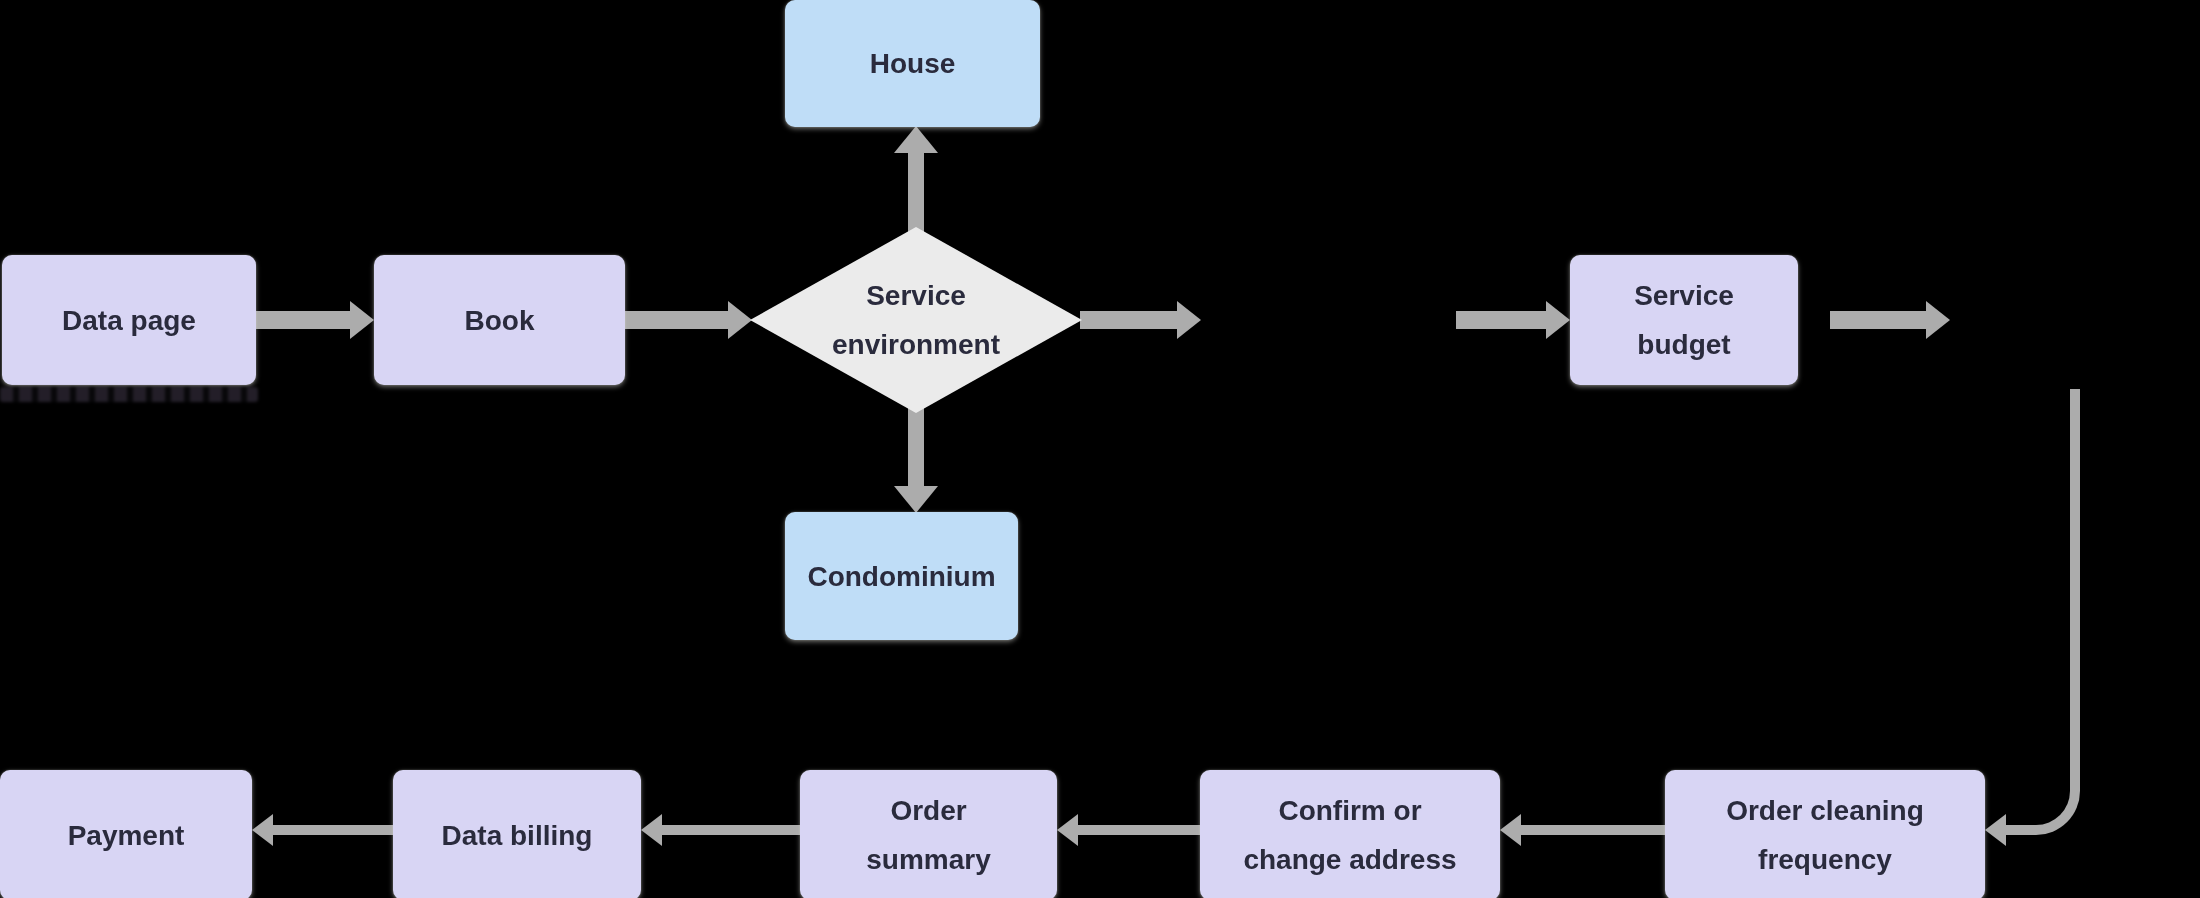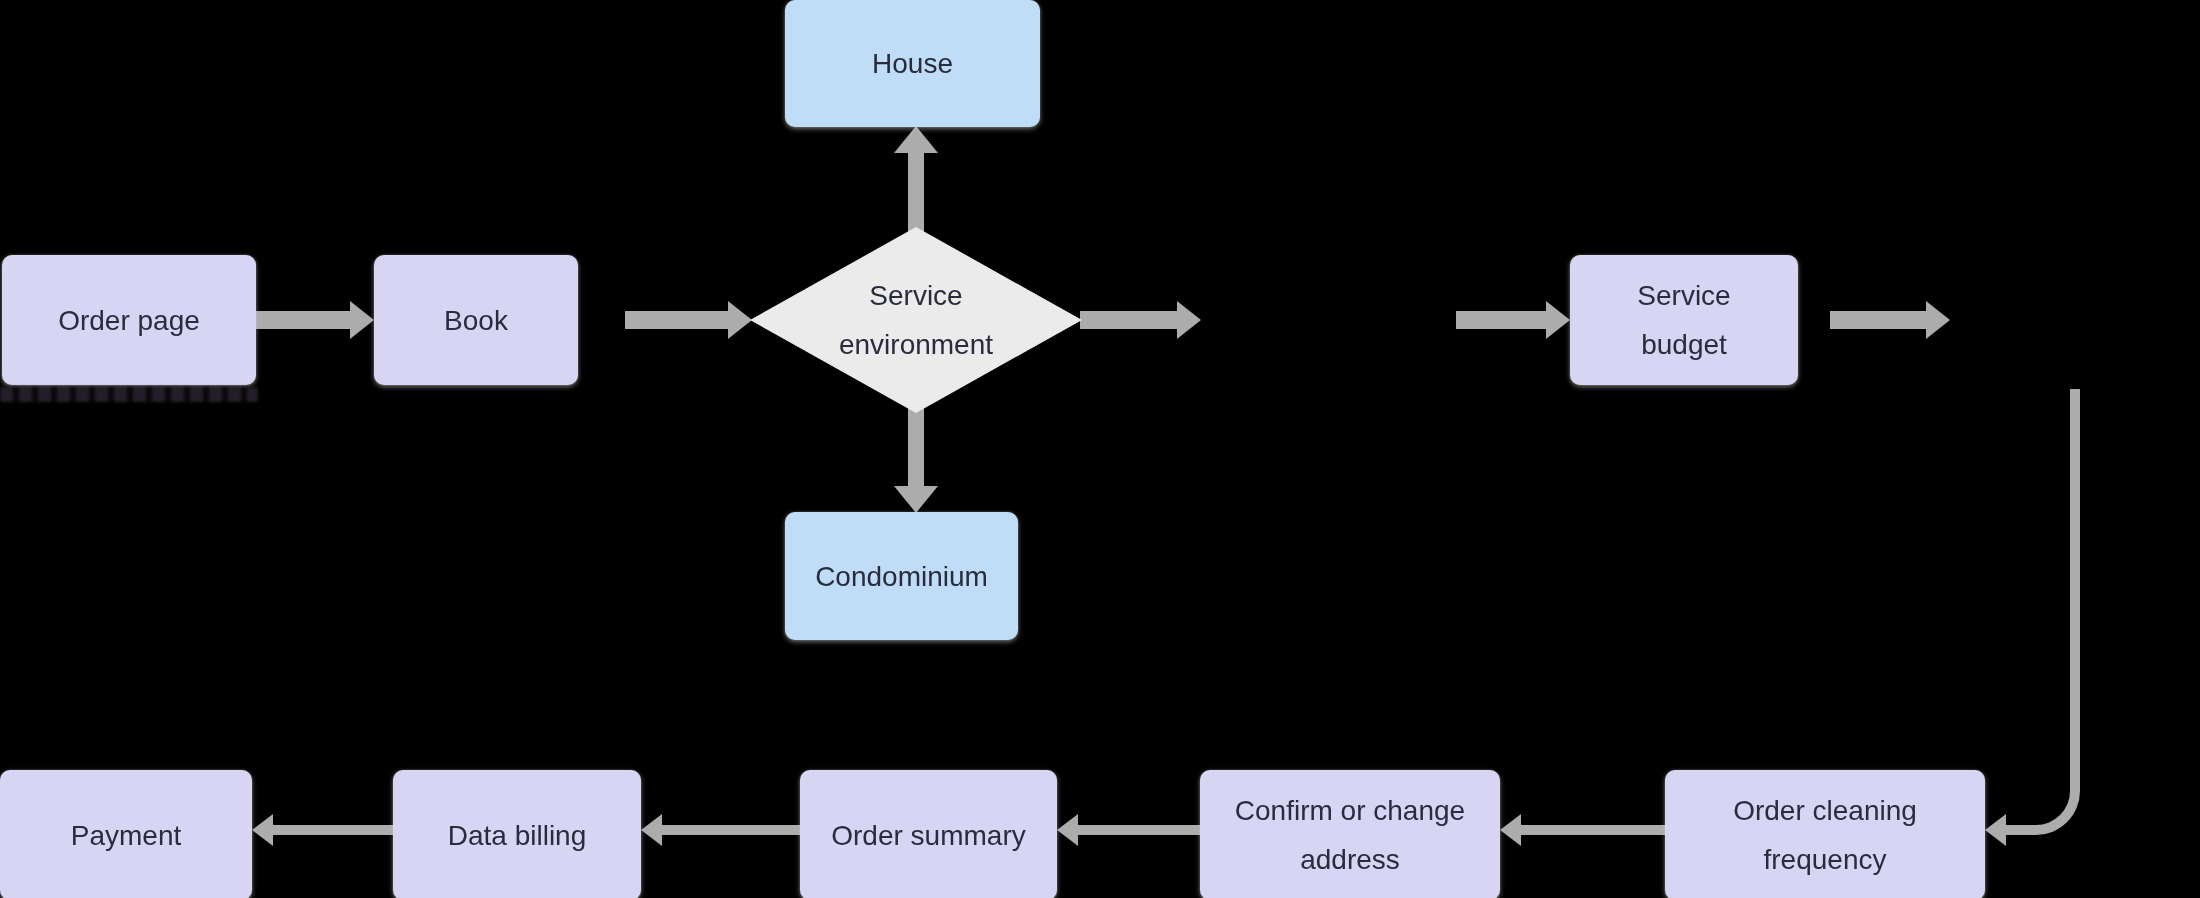--- a/index.html
+++ b/index.html
@@ -6,20 +6,21 @@
   body{
     background:#000;
     font-family:"Liberation Sans", sans-serif;
   }
   #canvas{
     position:relative;
     width:2200px;
     height:898px;
     background:var(--background,#000);
     overflow:hidden;
+    font-weight:bold;
   }
   .node{
     position:absolute;
     display:flex;
     align-items:center;
     justify-content:center;
     text-align:center;
     border-radius:10px;
     font-size:28px;
     line-height:1.75;
@@ -120,24 +121,24 @@
   <div class="arrow left-sm" style="left:641px;top:814px"></div>
 
   <div class="edge" style="left:272px;top:825px;width:121px;height:10px"></div>
   <div class="arrow left-sm" style="left:252px;top:814px"></div>
 
   <div class="node blue" style="left:785px;top:0px;width:255px;height:127px">
     <span>House</span>
   </div>
 
   <div class="node lavender" style="left:2px;top:255px;width:254px;height:130px">
-    <span>Order page</span>
+    <span>Data page</span>
   </div>
 
-  <div class="node lavender" style="left:374px;top:255px;width:204px;height:130px">
+  <div class="node lavender" style="left:374px;top:255px;width:251px;height:130px">
     <span>Book</span>
   </div>
 
   <div class="diamond" style="left:750px;top:227px;width:332px;height:186px">
     <span style="display:block;width:200px">Service environment</span>
   </div>
 
 
   <div class="node lavender" style="left:1570px;top:255px;width:228px;height:130px">
     <span>Service budget</span>

